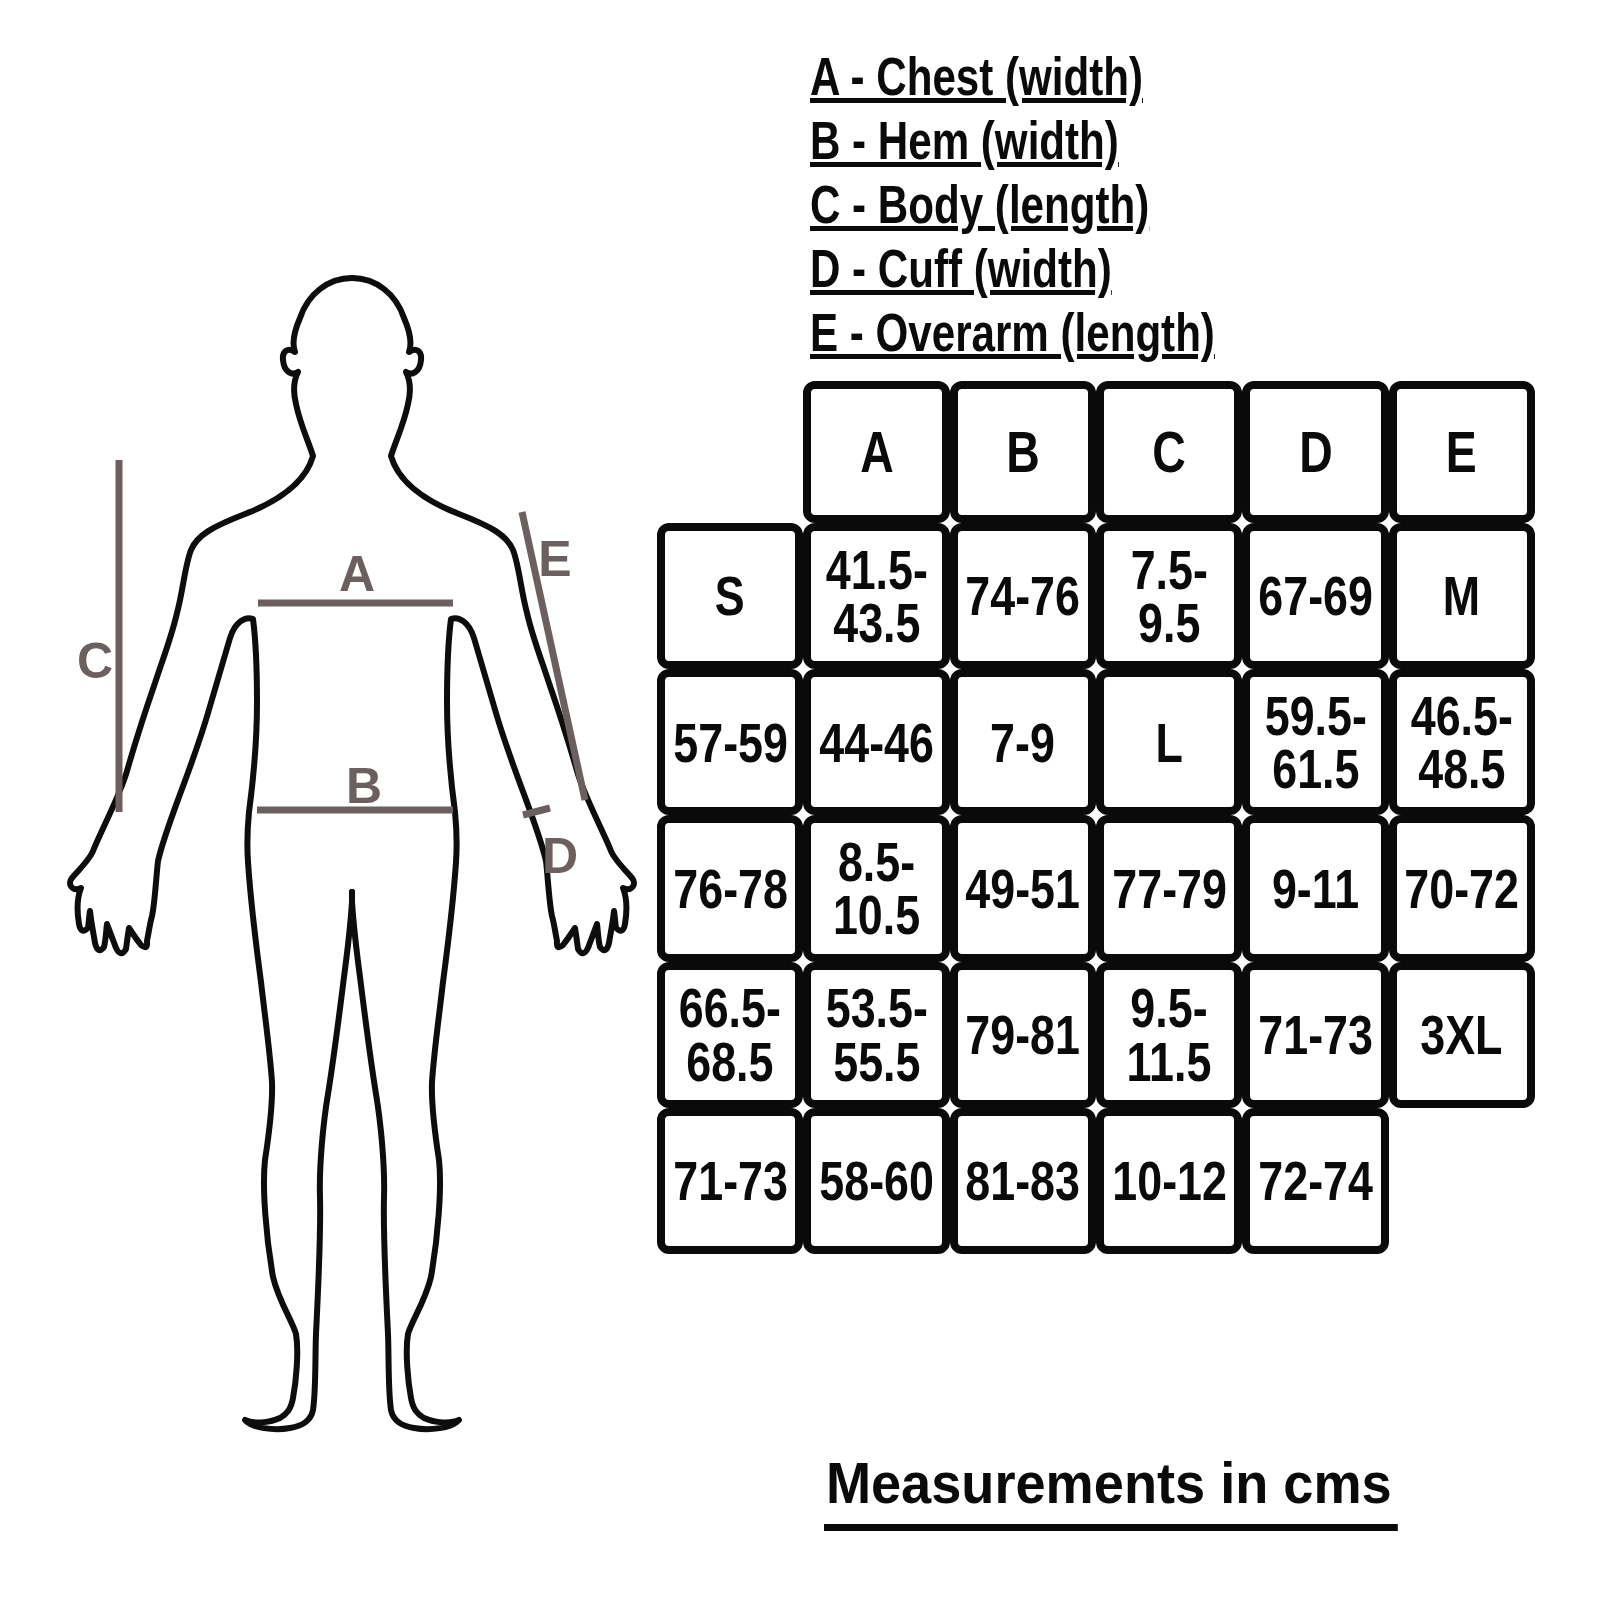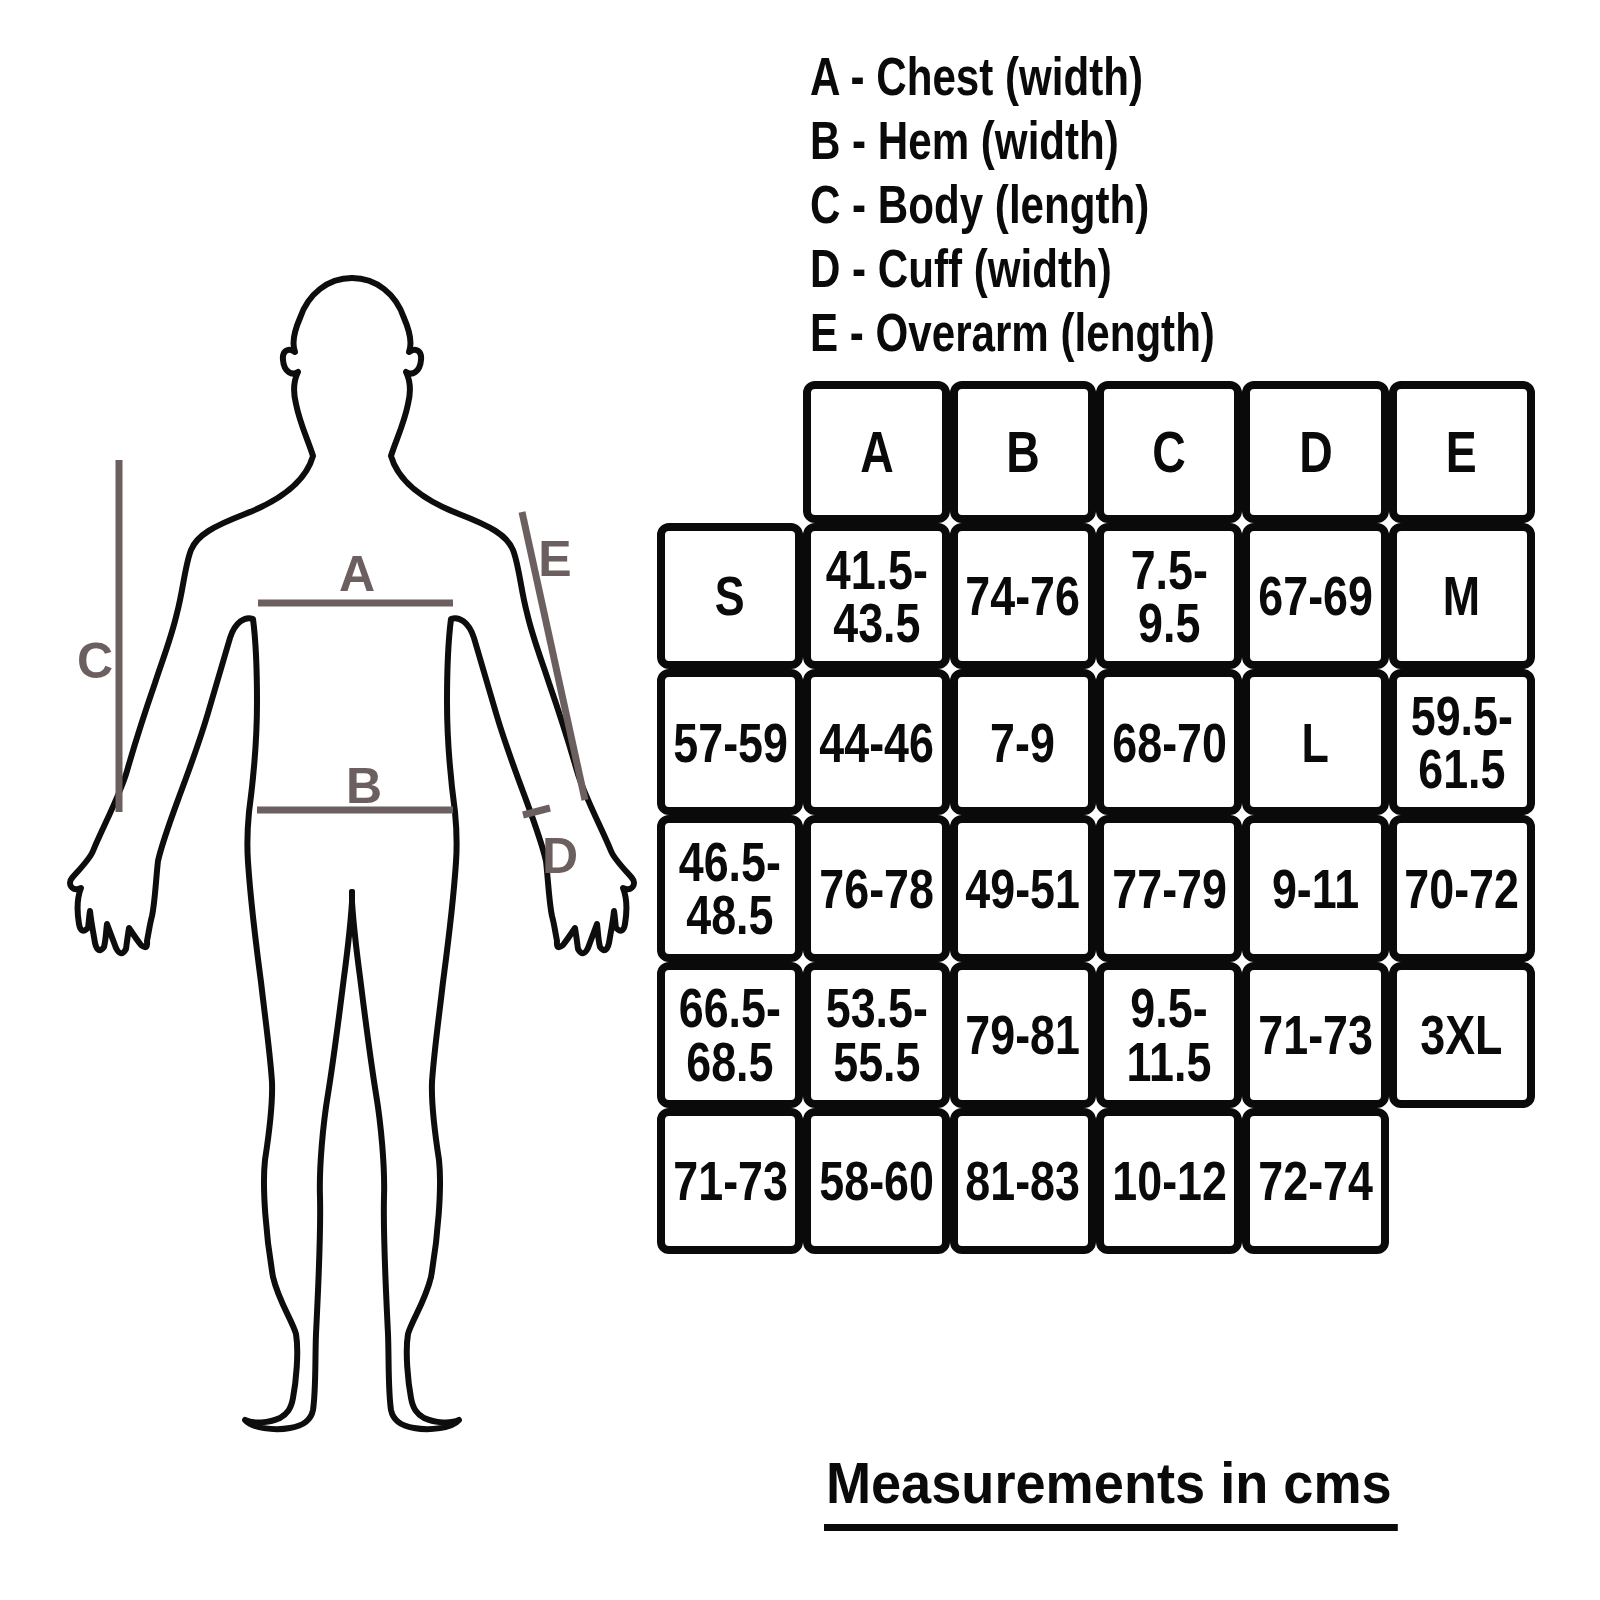--- a/index.html
+++ b/index.html
@@ -1,21 +1,21 @@
 <!DOCTYPE html>
 <html><head>
 <meta charset="utf-8">
 <style>
   html,body{margin:0;padding:0;background:#fff;}
   .canvas{
     position:relative;width:1600px;height:1600px;background:#ffffff;
     font-family:"Liberation Sans",sans-serif;color:#0a0a0a;overflow:hidden;
   }
   
-  .legend{position:absolute;left:810px;top:44px;}
+  .legend{position:absolute;left:810px;top:44px;text-decoration:underline;}
   .legend-item{
     font-size:54px;font-weight:bold;line-height:64px;white-space:nowrap;
     transform:scaleX(0.78);transform-origin:left center;color:#0a0a0a;
   }
   
   .size-table{
     position:absolute;left:657px;top:381px;width:878px;height:1019px;
     display:grid;grid-template-columns:repeat(6,1fr);
     grid-template-rows:142px repeat(6,1fr);
   }
@@ -196,25 +196,20 @@
       <div class="cell val">
         <div class="ctext">
           <div>44-46</div>
         </div>
       </div>
       <div class="cell val">
         <div class="ctext">
           <div>7-9</div>
         </div>
       </div>
-      <div class="cell val">
-        <div class="ctext">
-          <div>68-70</div>
-        </div>
-      </div>
       <div class="cell sz">
         <div class="ctext">
           <div>L</div>
         </div>
       </div>
       <div class="cell val">
         <div class="ctext">
           <div>59.5-</div>
           <div>61.5</div>
         </div>
@@ -225,20 +220,26 @@
           <div>48.5</div>
         </div>
       </div>
       <div class="cell val">
         <div class="ctext">
           <div>76-78</div>
         </div>
       </div>
       <div class="cell val">
         <div class="ctext">
+          <div>8.5-</div>
+          <div>10.5</div>
+        </div>
+      </div>
+      <div class="cell val">
+        <div class="ctext">
           <div>49-51</div>
         </div>
       </div>
       <div class="cell val">
         <div class="ctext">
           <div>77-79</div>
         </div>
       </div>
       <div class="cell val">
         <div class="ctext">

